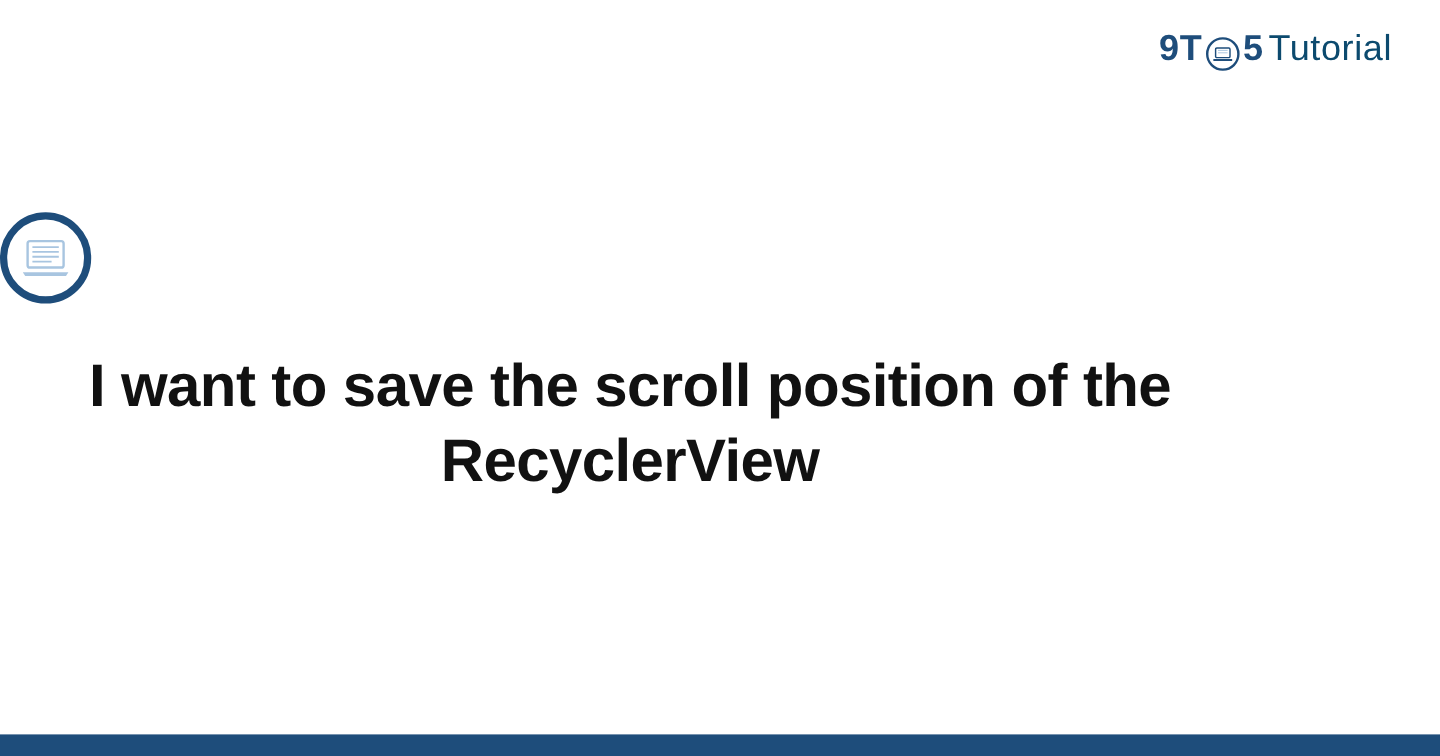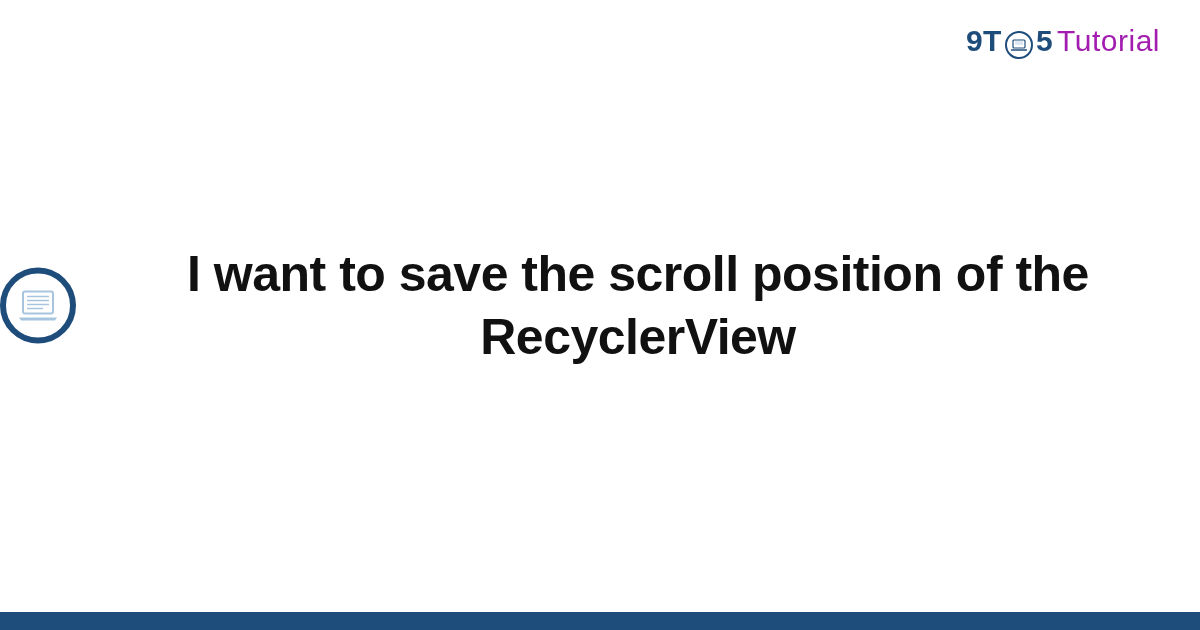--- a/index.html
+++ b/index.html
@@ -45,32 +45,32 @@
     }
     .logo-circle-inner {
       font-size: 11px;
       color: #1e4d7b;
       line-height: 1;
     }
     .logo-5 {
       color: #1e4d7b;
     }
     .logo-tutorial {
-      color: #a21caf;
+      color: #0c4a6e;
       font-weight: 400;
       margin-left: 2px;
     }
     .main-content {
       position: absolute;
       top: 50%;
       left: 50%;
       transform: translate(-50%, -58%);
       width: 100%;
       display: flex;
-      align-items: center;
+      flex-direction: column;
       gap: 37px;
     }
     .center-icon {
       width: 76px;
       height: 76px;
       border: 6px solid #1e4d7b;
       border-radius: 50%;
       display: flex;
       align-items: center;
       justify-content: center;

